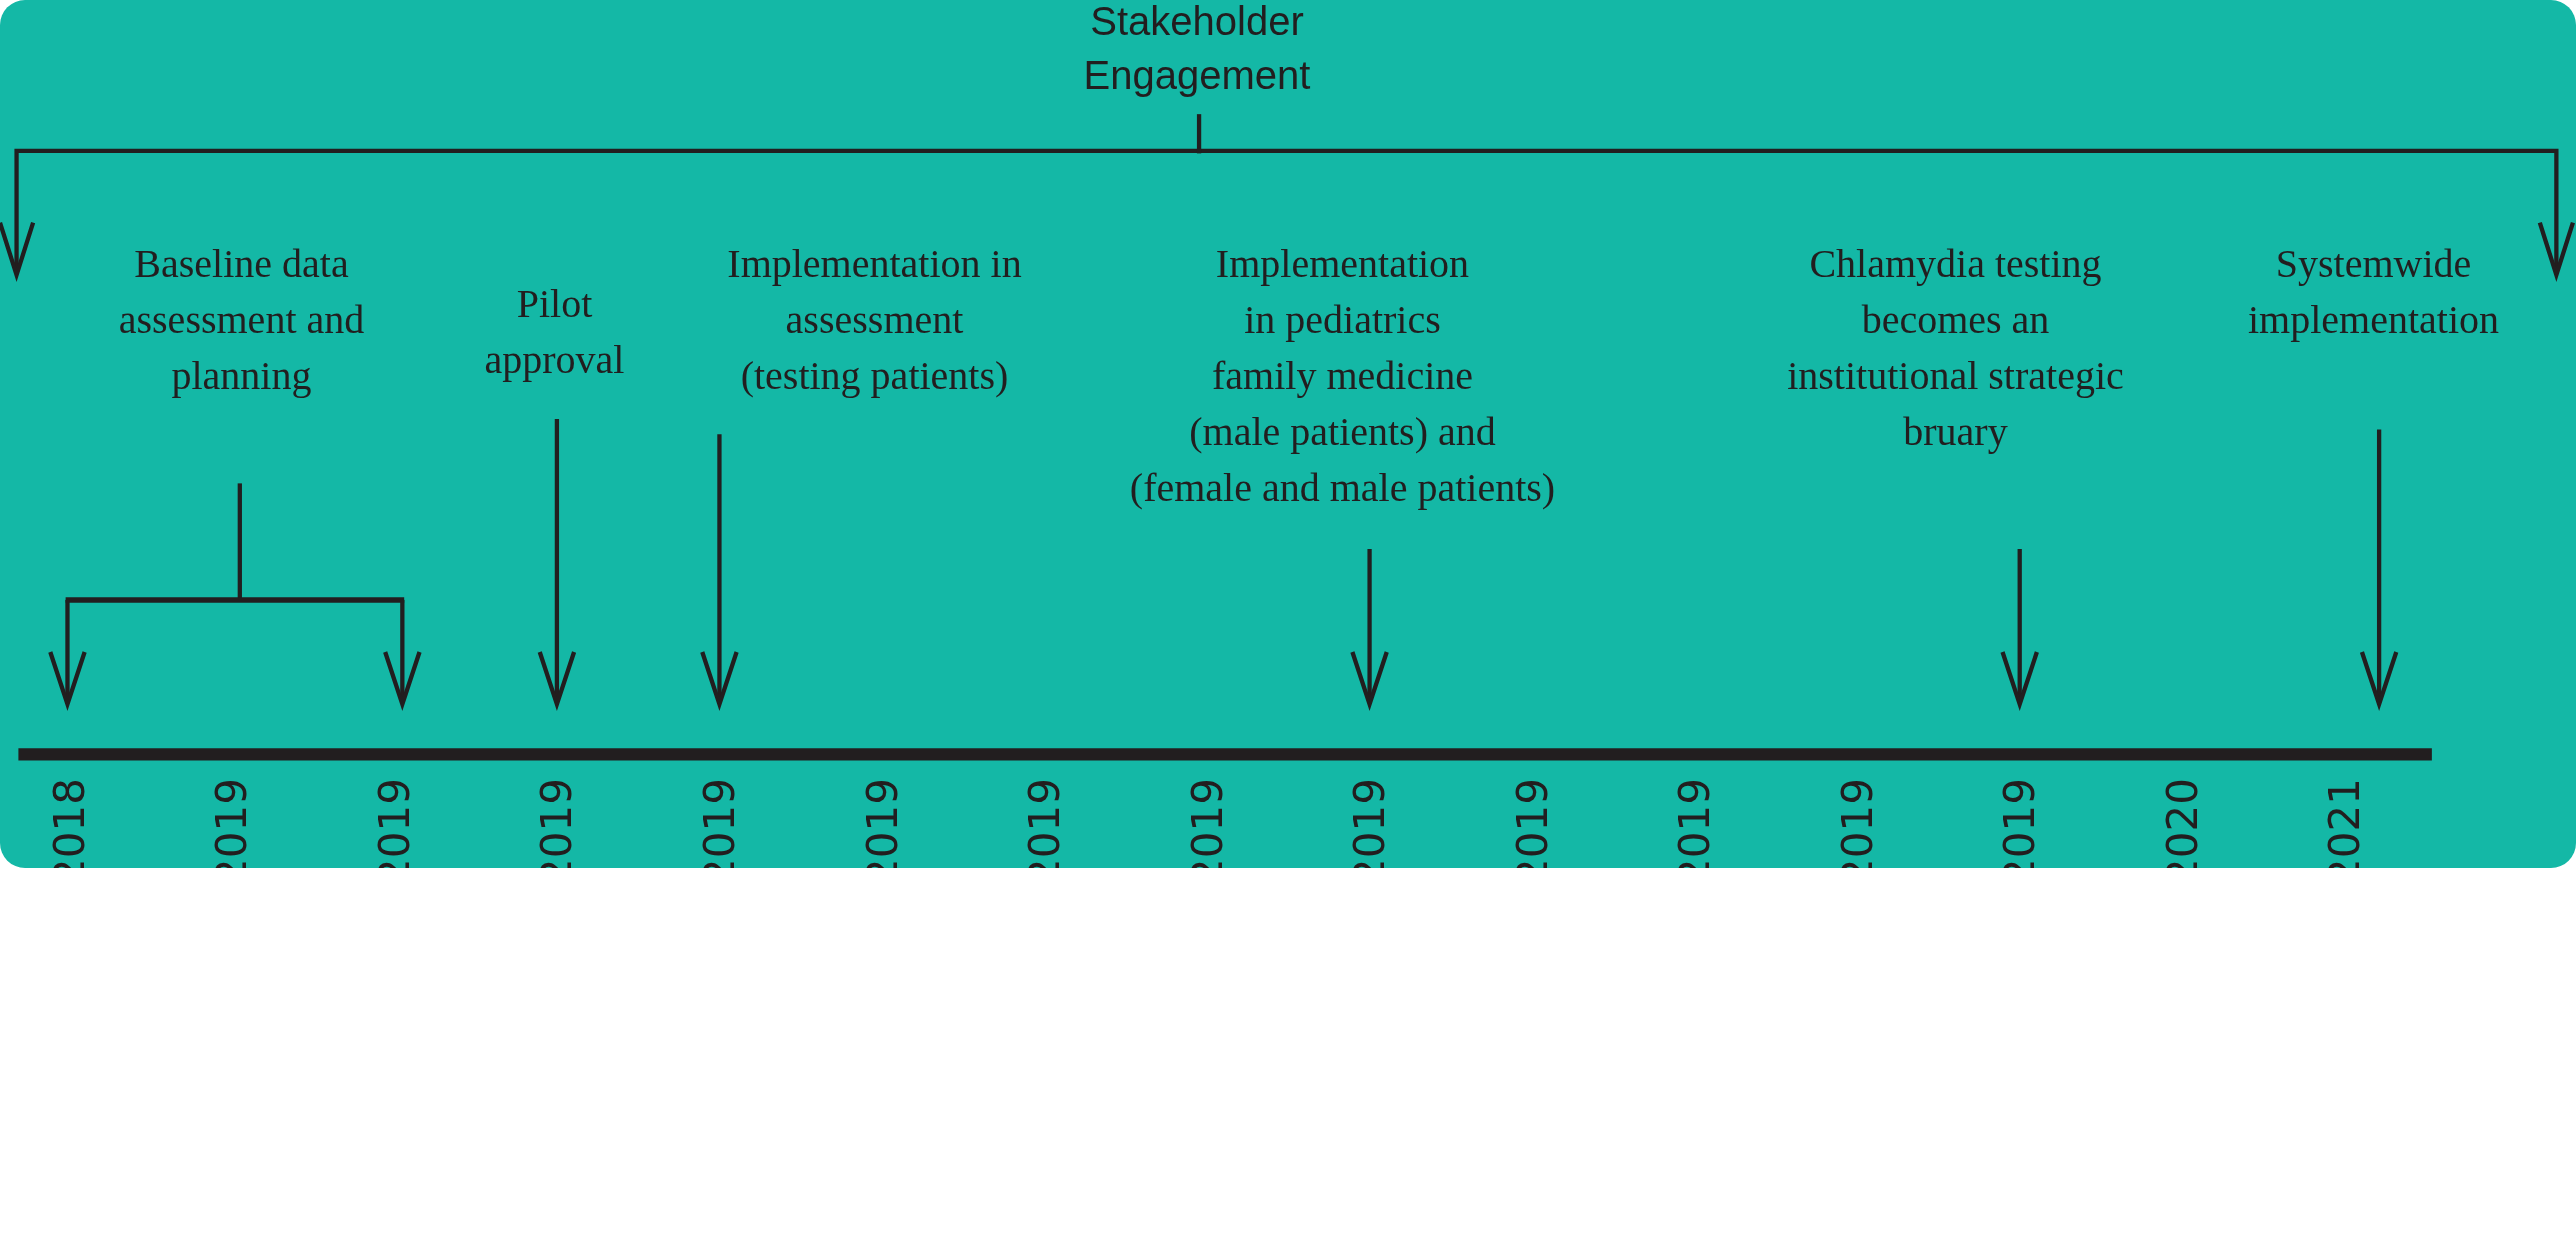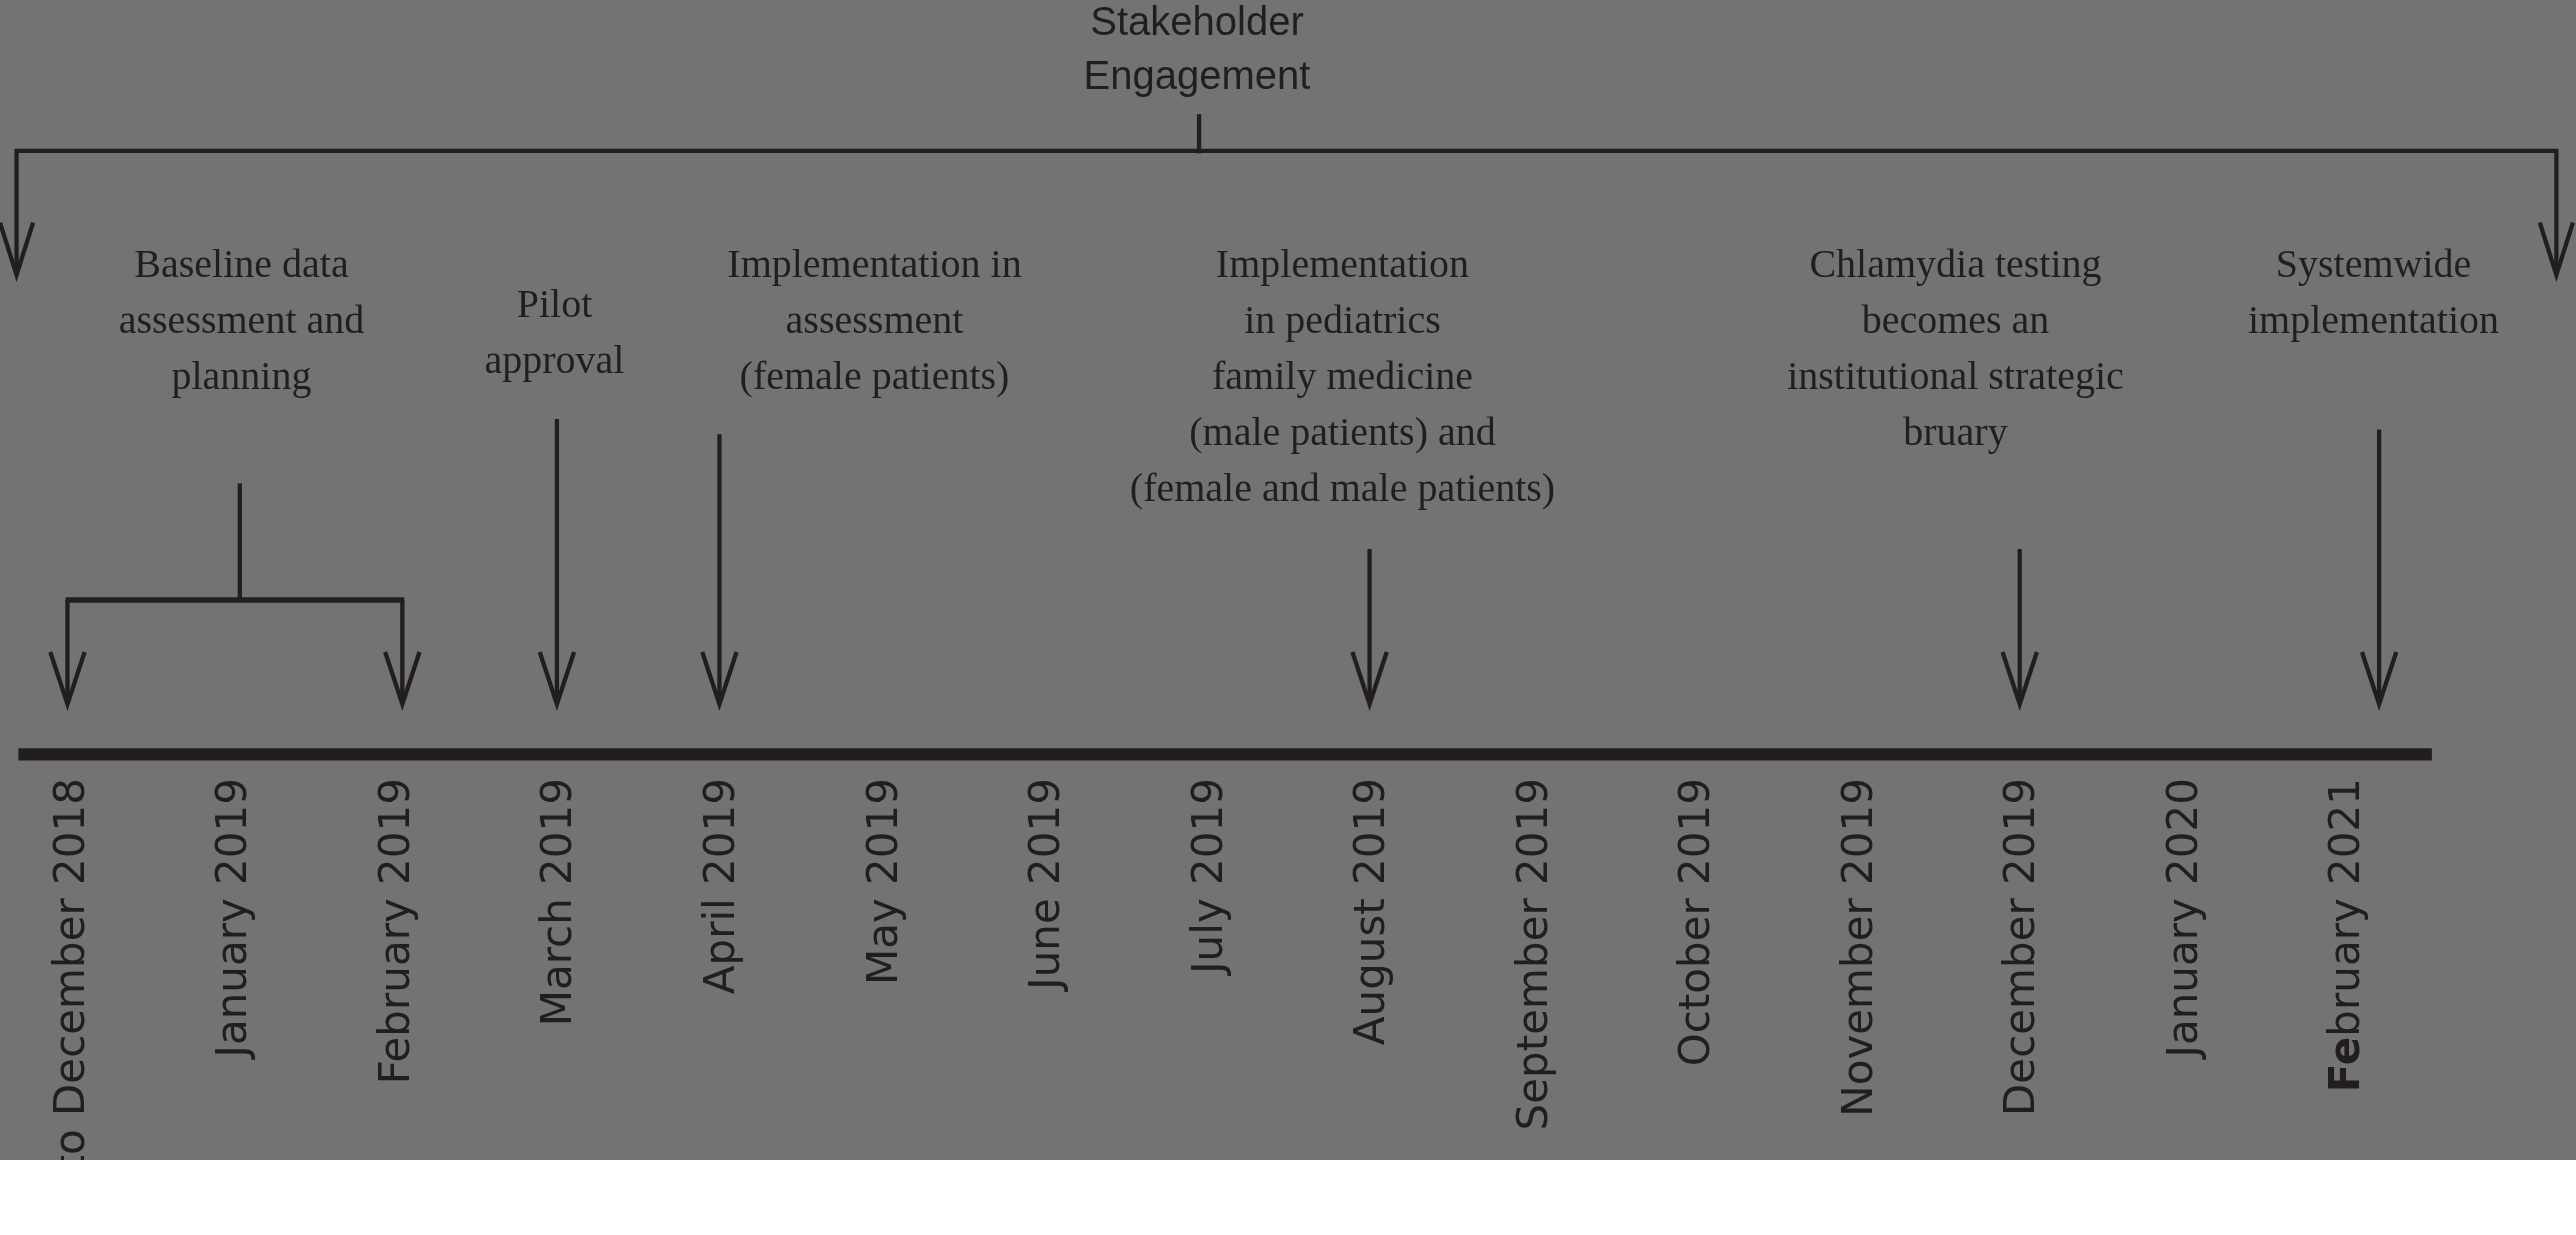--- a/index.html
+++ b/index.html
@@ -1,22 +1,23 @@
 <!DOCTYPE html>
 <html style="font-size:9.8px"><head>
 <meta charset="utf-8">
 <style>
   html,body{margin:0;padding:0;background:#ffffff;}
   .stage{
     position:relative;
-    width:2576px;height:1160px;
-    background:#737373;
+    width:2576px;height:868px;
+    background:#14b8a6;
     overflow:hidden;
     font-family:"Liberation Sans", sans-serif;
     color:#221e1f;
+    border-radius:25px;
   }
   .gfx{position:absolute;left:0;top:0;}
   .title{
     position:absolute;top:-6.1px;left:1013px;width:368px;
     text-align:center;font-size:40px;line-height:54px;font-weight:400;
   }
   .phase{
     position:absolute;top:236px;
     text-align:center;font-size:40px;line-height:56px;font-weight:400;font-family:Liberation Serif, serif;
   }
@@ -91,21 +92,21 @@
   </div>
 
   <div class="phase phase-pilot">
     <div>Pilot</div>
     <div>approval</div>
   </div>
 
   <div class="phase phase-impl-female">
     <div>Implementation in</div>
     <div>assessment</div>
-    <div>(female patients)</div>
+    <div>(testing patients)</div>
   </div>
 
   <div class="phase phase-impl-male">
     <div>Implementation</div>
     <div>in pediatrics</div>
     <div>family medicine</div>
     <div>(male patients) and</div>
     <div>(female and male patients)</div>
   </div>
 

